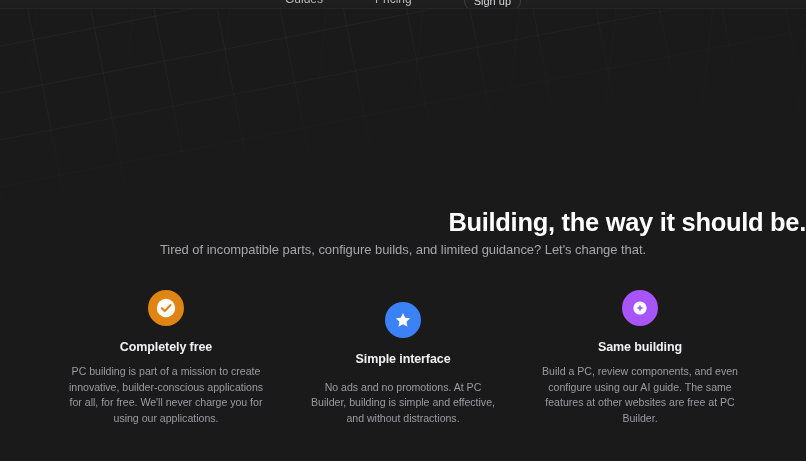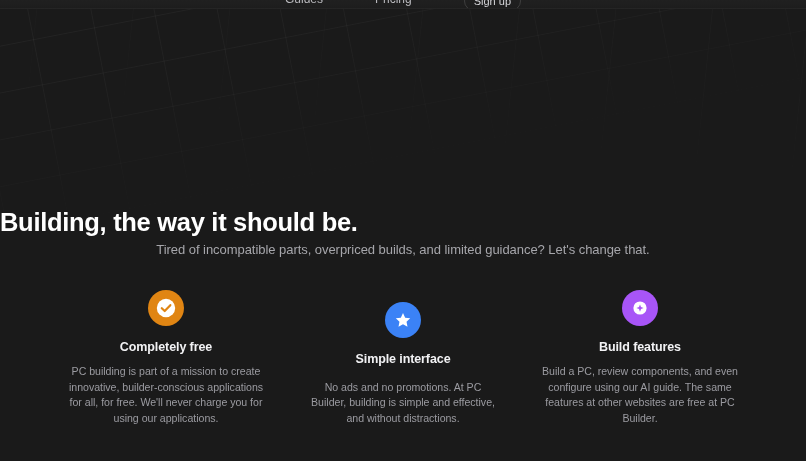--- a/index.html
+++ b/index.html
@@ -90,26 +90,27 @@
     width: 806px;
     height: 461px;
     z-index: 2;
   }
 
   #headline {
     position: absolute;
     top: 207px;
     left: 0;
     width: 806px;
-    text-align: left;
+    text-align: right;
     color: #ffffff;
     font-size: 25.5px;
     font-weight: bold;
     letter-spacing: -0.3px;
     line-height: 31px;
+    padding-left: 48px;
   }
 
   #subheadline {
     position: absolute;
     top: 241px;
     left: 0;
     width: 806px;
     text-align: center;
     color: #a6a6ab;
     font-size: 13px;
@@ -178,21 +179,21 @@
 
 <div id="top-nav">
   <span class="nav-item">Guides</span>
   <span class="nav-item">Pricing</span>
   <span class="nav-pill">Sign up</span>
 </div>
 
 <div id="content">
 
   <h1 id="headline">Building, the way it should be.</h1>
-  <p id="subheadline">Tired of incompatible parts, overpriced builds, and limited guidance? Let's change that.</p>
+  <p id="subheadline">Tired of incompatible parts, configure builds, and limited guidance? Let's change that.</p>
 
   <div id="features">
 
     <div class="feature">
       <div class="feature-icon" style="background:#e08513;">
         <svg width="22" height="22" viewBox="0 0 24 24" aria-hidden="true">
           <circle cx="12" cy="12" r="10" fill="#ffffff"></circle>
           <path d="M7.4 12.2 L10.6 15.3 L16.7 8.9" fill="none" stroke="#e08513" stroke-width="2.4" stroke-linecap="round" stroke-linejoin="round"></path>
         </svg>
       </div>
@@ -210,18 +211,18 @@
       <div class="feature-body">No ads and no promotions. At PC Builder, building is simple and effective, and without distractions.</div>
     </div>
 
     <div class="feature">
       <div class="feature-icon" style="background:#a855f7;">
         <svg width="22" height="22" viewBox="0 0 24 24" aria-hidden="true">
           <circle cx="12" cy="12" r="7.2" fill="#ffffff"></circle>
           <path d="M12 8.2 L13.1 11.0 L15.9 12.1 L13.1 13.2 L12 16.0 L10.9 13.2 L8.1 12.1 L10.9 11.0 Z" fill="#a855f7"></path>
         </svg>
       </div>
-      <div class="feature-title">Build features</div>
+      <div class="feature-title">Same building</div>
       <div class="feature-body">Build a PC, review components, and even configure using our AI guide. The same features at other websites are free at PC Builder.</div>
     </div>
 
   </div>
 </div>
 
 </body></html>

